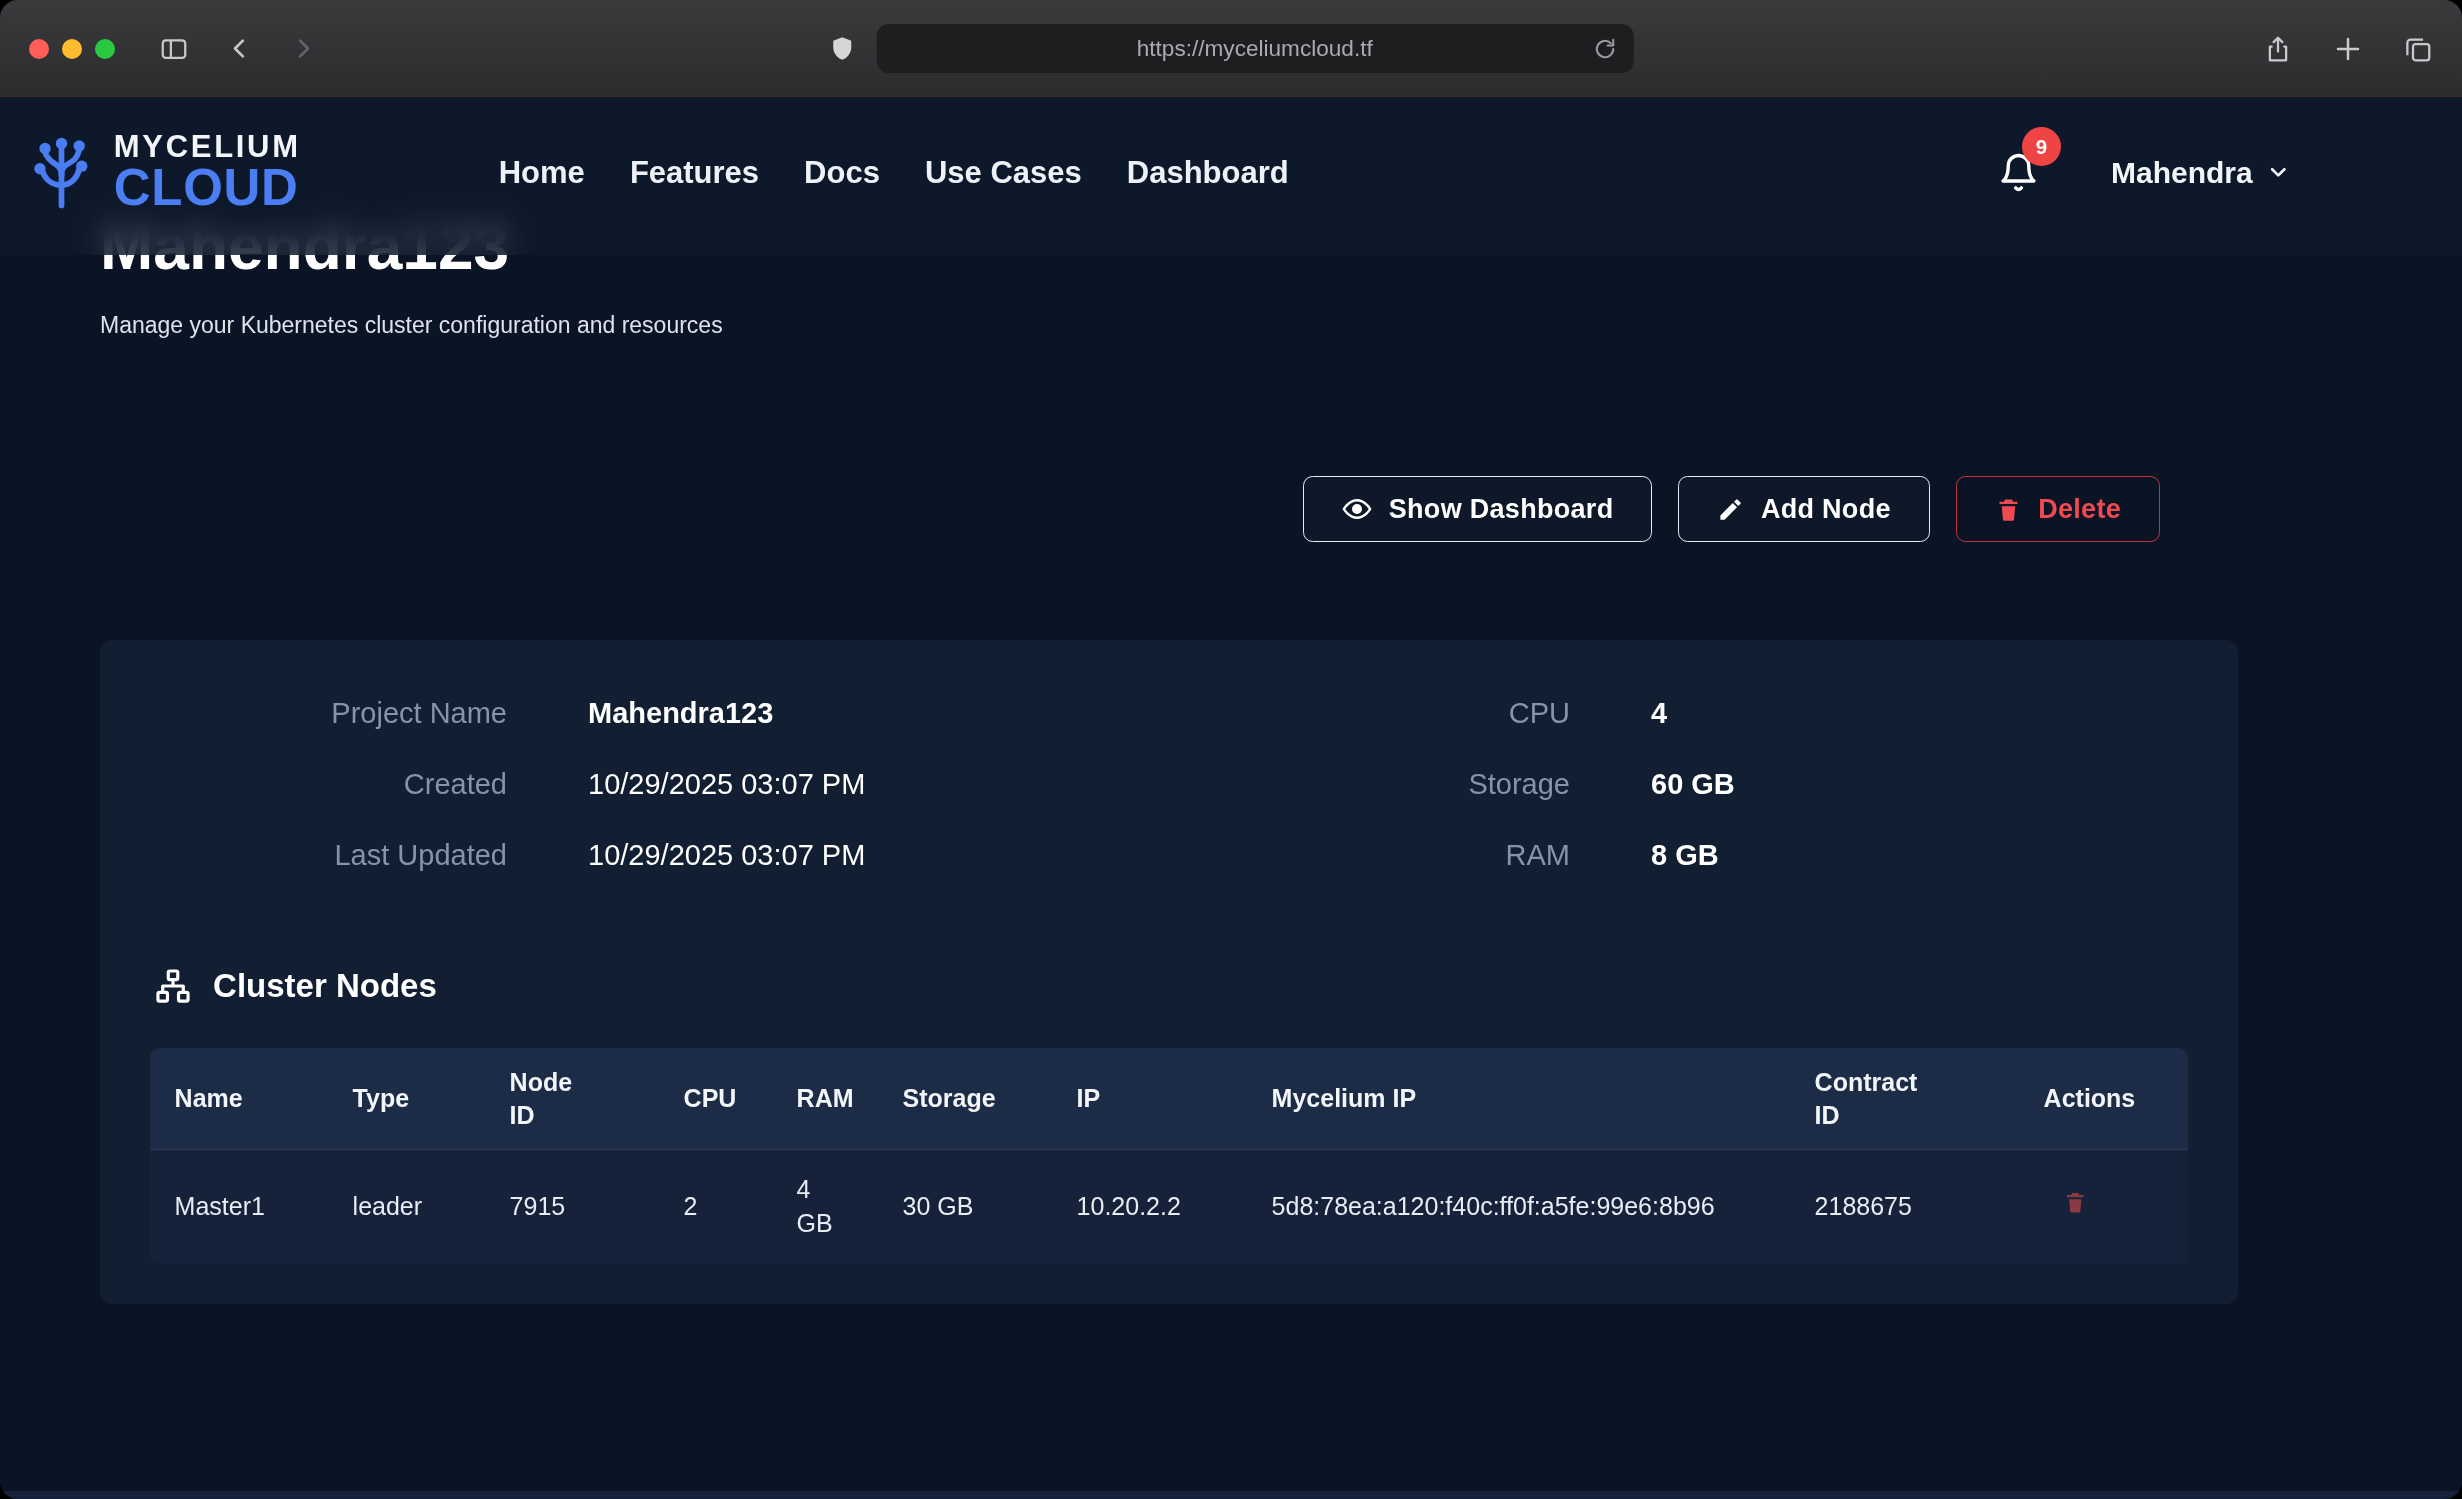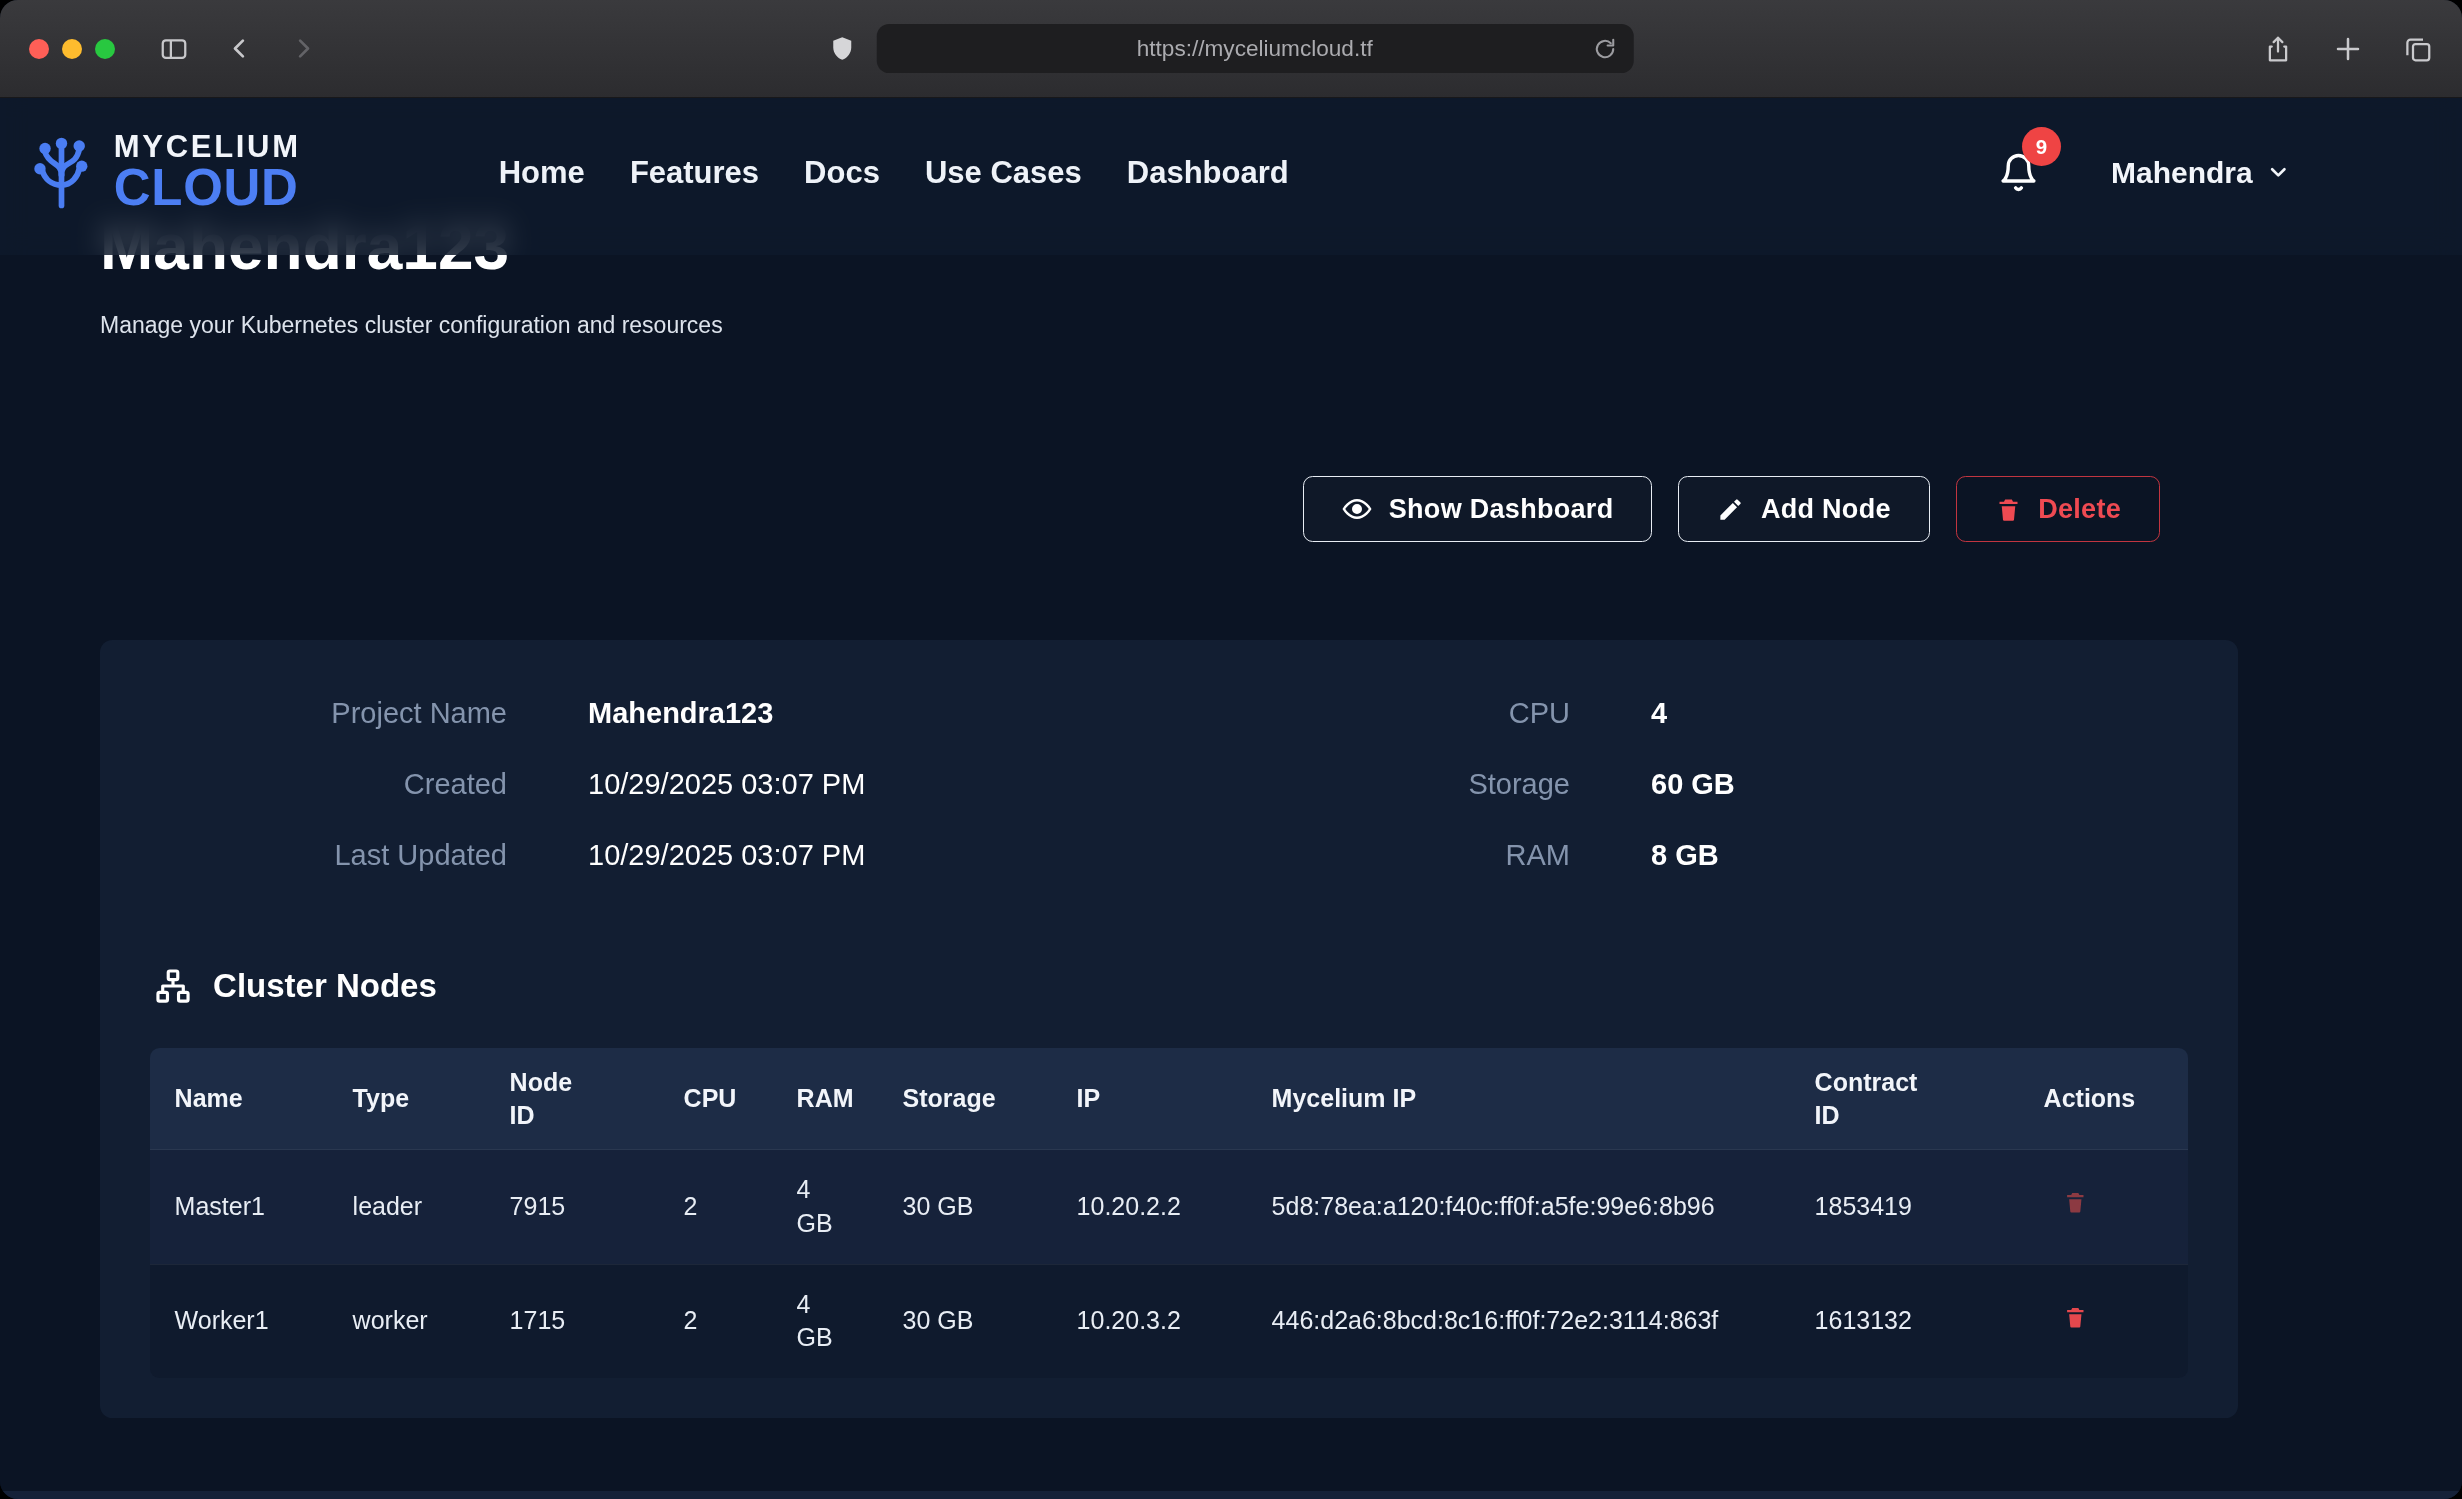--- a/index.html
+++ b/index.html
@@ -247,43 +247,23 @@
             <tbody>
               <tr class="odd">
                 <td>Master1</td>
                 <td>leader</td>
                 <td>7915</td>
                 <td>2</td>
                 <td class="ram">4 GB</td>
                 <td>30 GB</td>
                 <td>10.20.2.2</td>
                 <td class="break">5d8:78ea:a120:f40c:ff0f:a5fe:99e6:8b96</td>
-                <td>1853419</td>
+                <td>2188675</td>
                 <td class="actions">
                   <button class="row-trash trash-muted">
-                    <span>
-                      <svg width="24.6" height="24.6" viewBox="0 0 24 24" fill="currentColor">
-                          <path d="M9 3h6l1 2h4v2H4V5h4l1-2zm-3 6h12l-1.1 12.1A1 1 0 0 1 15.9 22H8.1a1 1 0 0 1-1-0.9L6 9z"></path>
-                        </svg>
-                    </span>
-                  </button>
-                </td>
-              </tr>
-              <tr class="even">
-                <td>Worker1</td>
-                <td>worker</td>
-                <td>1715</td>
-                <td>2</td>
-                <td class="ram">4 GB</td>
-                <td>30 GB</td>
-                <td>10.20.3.2</td>
-                <td class="break">446:d2a6:8bcd:8c16:ff0f:72e2:3114:863f</td>
-                <td>1613132</td>
-                <td class="actions">
-                  <button class="row-trash trash-bright">
                     <span>
                       <svg width="24.6" height="24.6" viewBox="0 0 24 24" fill="currentColor">
                           <path d="M9 3h6l1 2h4v2H4V5h4l1-2zm-3 6h12l-1.1 12.1A1 1 0 0 1 15.9 22H8.1a1 1 0 0 1-1-0.9L6 9z"></path>
                         </svg>
                     </span>
                   </button>
                 </td>
               </tr>
             </tbody>
           </table>

